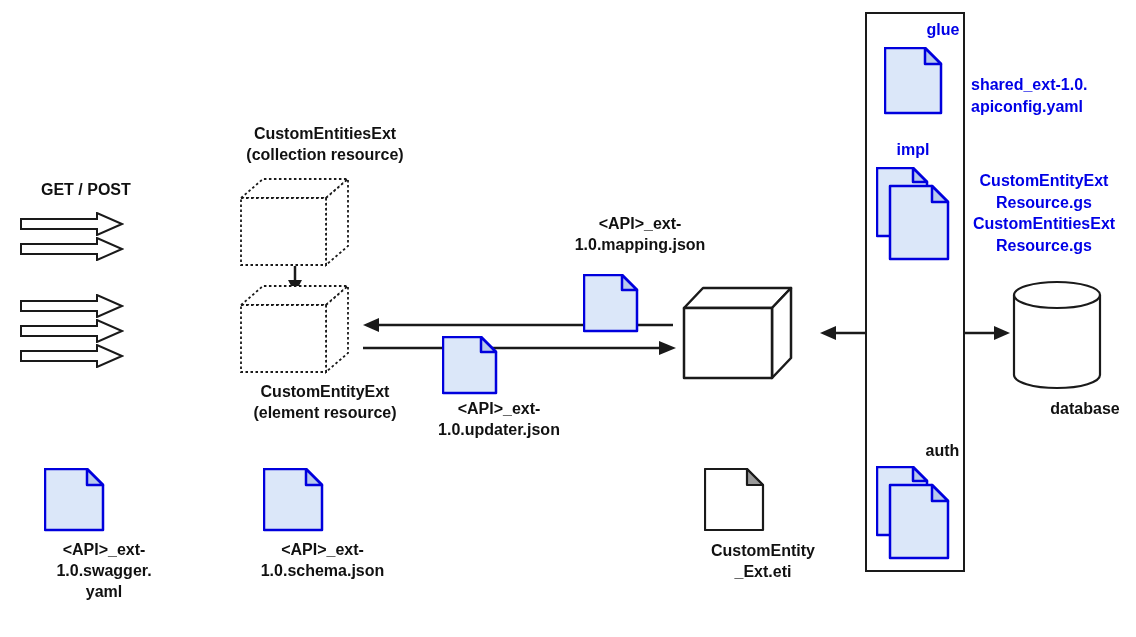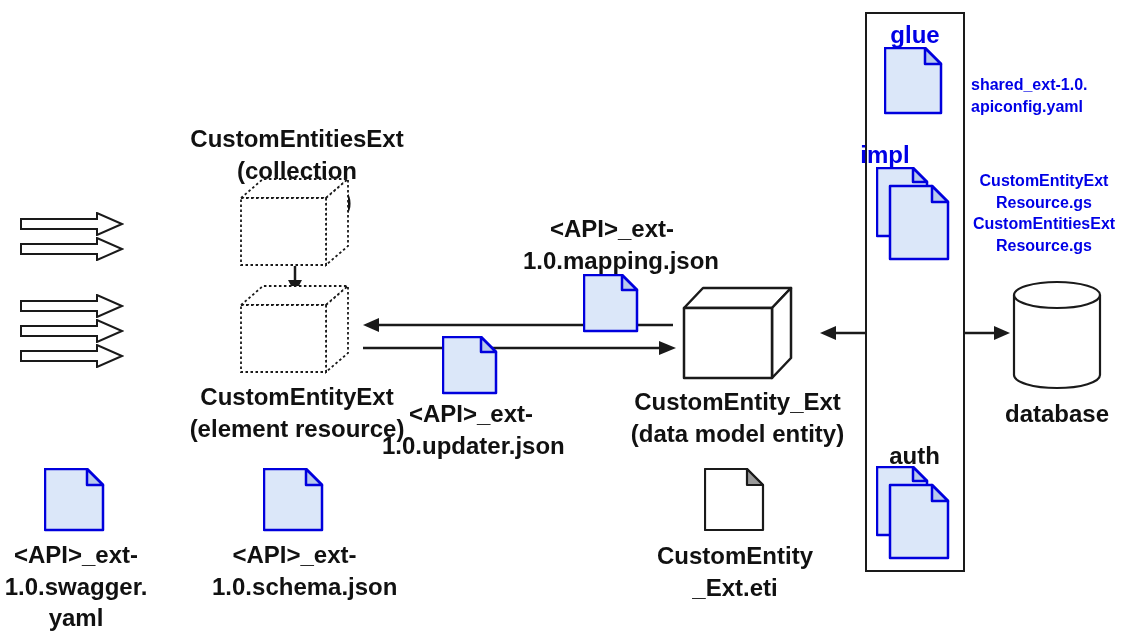--- a/index.html
+++ b/index.html
@@ -3,32 +3,33 @@
 <meta charset="utf-8">
 <style>
   html,body{margin:0;padding:0;background:#ffffff;}
   #stage{
     position:relative;width:1136px;height:637px;background:#ffffff;overflow:hidden;
     font-family:"Liberation Sans","DejaVu Sans",sans-serif;color:#111;
   }
   .abs{position:absolute;}
   .lbl{font-weight:bold;white-space:pre-line;line-height:1.32;}
   .c{text-align:center;}
-  .sz20{font-size:24px;}
+  .sz20{font-size:16px;margin-left:28px;}
   .blue{color:#0000e6;}
   .bsz16{font-size:16px;line-height:1.35;}
   .bsz17{font-size:17px;line-height:1.4;}
   .module-box{border:2.5px solid #1a1a1a;background:#fff;}
   svg{display:block;}
 </style>
 </head>
 <body>
 
 <div id="stage">
 
+  <div class="abs lbl sz20" style="left:13px;top:179px;width:140px;">GET / POST</div>
 
   <svg class="abs" style="left:20px;top:212px;" width="104" height="24">
     <polygon points="1,7 77,7 77,1 102,12 77,23 77,17 1,17" fill="#fff" stroke="#1a1a1a" stroke-width="2"></polygon>
   </svg>
   <svg class="abs" style="left:20px;top:237px;" width="104" height="24">
     <polygon points="1,7 77,7 77,1 102,12 77,23 77,17 1,17" fill="#fff" stroke="#1a1a1a" stroke-width="2"></polygon>
   </svg>
 
   <svg class="abs" style="left:20px;top:294px;" width="104" height="24">
     <polygon points="1,7 77,7 77,1 102,12 77,23 77,17 1,17" fill="#fff" stroke="#1a1a1a" stroke-width="2"></polygon>
@@ -91,22 +92,20 @@
   <div class="abs lbl sz20 c" style="left:382px;top:398px;width:178px;">&lt;API&gt;_ext-
 1.0.updater.json</div>
 
   <svg class="abs" style="left:682px;top:286px;" width="112" height="94">
     <g fill="#fff" stroke="#1a1a1a" stroke-width="2.5" stroke-linejoin="round">
       <polygon points="2,22 21,2 109,2 90,22"></polygon>
       <polygon points="90,22 109,2 109,72 90,92"></polygon>
       <rect x="2" y="22" width="88" height="70"></rect>
     </g>
   </svg>
-  <div class="abs lbl sz20 c" style="left:630px;top:386px;width:215px;">CustomEntity_Ext
-(data model entity)</div>
 
   <svg class="abs" style="left:704px;top:468px;" width="61" height="64">
     <path d="M1,1 L43,1 L59,17 L59,62 L1,62 Z" fill="#fff" stroke="#1a1a1a" stroke-width="2.2" stroke-linejoin="round"></path>
     <path d="M43,1 L43,17 L59,17 Z" fill="#9a9a9a" stroke="#1a1a1a" stroke-width="2.2" stroke-linejoin="round"></path>
   </svg>
   <div class="abs lbl sz20 c" style="left:640px;top:540px;width:190px;">CustomEntity
 _Ext.eti</div>
 
   <svg class="abs" style="left:44px;top:468px;" width="61" height="64">
     <path d="M1,1 L43,1 L59,17 L59,62 L1,62 Z" fill="#dbe7f9" stroke="#0000dd" stroke-width="2.5" stroke-linejoin="round"></path>

